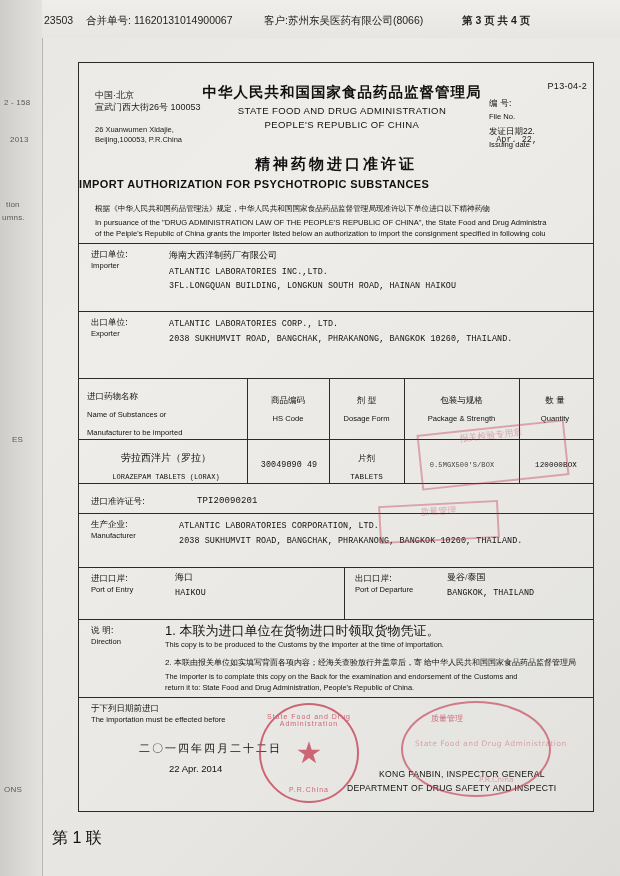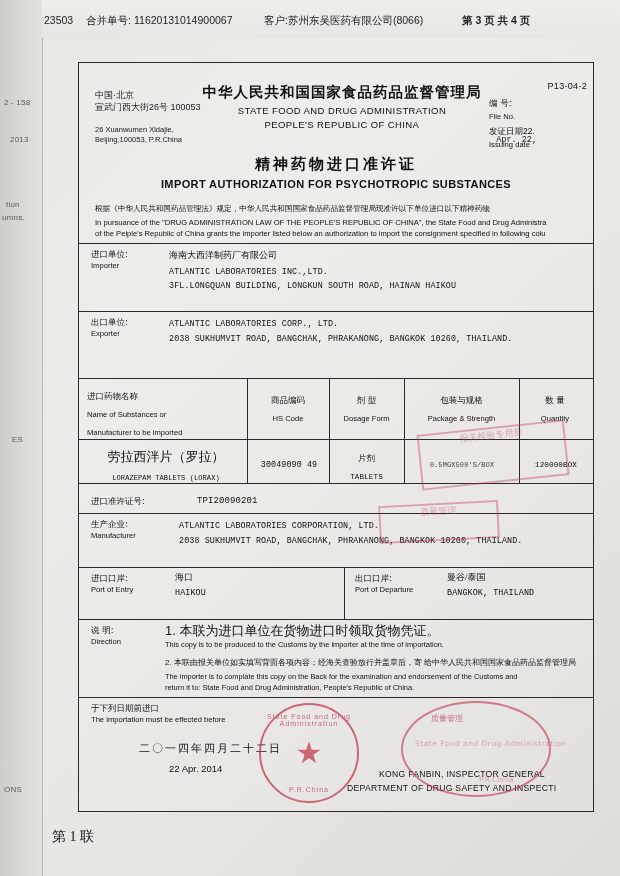--- a/index.html
+++ b/index.html
@@ -54,21 +54,21 @@
   .rightmeta .row{white-space:nowrap;}
   .rightmeta .val{font-size:8.5px;}
   .pcode{position:absolute;right:6px;top:18px;font-size:9px;color:#111;letter-spacing:.3px;}
 
   .title-cn{
     position:absolute;left:0;right:0;top:92px;text-align:center;
     font-size:15px;font-weight:bold;color:#111;letter-spacing:3px;
     font-family:"DejaVu Sans",sans-serif;
   }
   .title-en{
-    position:absolute;left:0;right:0;top:115px;text-align:center;
+    position:absolute;left:0;right:0;top:115px;text-align:left;
     font-size:11px;font-weight:bold;color:#111;letter-spacing:.4px;
   }
 
   .para{position:absolute;left:16px;right:8px;font-size:7.6px;color:#111;line-height:11px;}
 
   
   .hline{position:absolute;left:0;right:0;height:0;border-top:1.1px solid #2b2b2b;}
   .vline{position:absolute;width:0;border-left:1.1px solid #2b2b2b;}
 
   .lbl-cn{font-size:8.5px;color:#111;font-family:"DejaVu Sans",sans-serif;}
@@ -79,21 +79,21 @@
   .cell-label{position:absolute;}
   .cell-val{position:absolute;}
 
   .footer-note{position:absolute;font-size:7.4px;color:#111;line-height:11px;}
 
   .date-cn{position:absolute;left:120px;top:648px;font-size:11px;color:#111;letter-spacing:2px;font-family:"DejaVu Sans",sans-serif;}
   .date-en{position:absolute;left:146px;top:668px;font-size:9.5px;color:#111;}
 
   .sign-en{position:absolute;font-size:8.6px;color:#111;letter-spacing:.3px;}
 
-  .bottom-left{position:absolute;left:52px;top:828px;font-size:14px;color:#111;font-family:Liberation Serif, serif;}
+  .bottom-left{position:absolute;left:52px;top:828px;font-size:16px;color:#111;font-family:Liberation Sans, sans-serif;}
 
   
   .stamp-round{
     position:absolute;border-radius:50%;
     border:2px solid #c2344a;
     color:#bf3147;opacity:.72;
     box-sizing:border-box;
   }
   .stamp-round .star{
     position:absolute;left:50%;top:50%;transform:translate(-50%,-50%);
@@ -217,21 +217,21 @@
       <div style="position:absolute;left:325px;top:326px;width:115px;text-align:center;">
         <span class="lbl-cn">包装与规格</span><br>
         <span class="lbl-en">Package &amp; Strength</span>
       </div>
       <div style="position:absolute;left:440px;top:326px;width:72px;text-align:center;">
         <span class="lbl-cn">数  量</span><br>
         <span class="lbl-en">Quantity</span>
       </div>
 
       <div style="position:absolute;left:8px;top:384px;width:158px;text-align:center;">
-        <span class="val-cn" style="font-size:13px;">劳拉西泮片（罗拉）</span><br>
+        <span class="val-cn" style="font-size:10px;">劳拉西泮片（罗拉）</span><br>
         <span class="val-mono" style="font-size:7px;">LORAZEPAM TABLETS (LORAX)</span>
       </div>
       <div style="position:absolute;left:170px;top:390px;width:80px;text-align:center;">
         <span class="val-mono">30049090 49</span>
       </div>
       <div style="position:absolute;left:250px;top:384px;width:75px;text-align:center;">
         <span class="val-cn" style="font-size:8.5px;">片剂</span><br>
         <span class="val-mono" style="font-size:7.6px;">TABLETS</span>
       </div>
       <div style="position:absolute;left:327px;top:390px;width:112px;text-align:center;">

